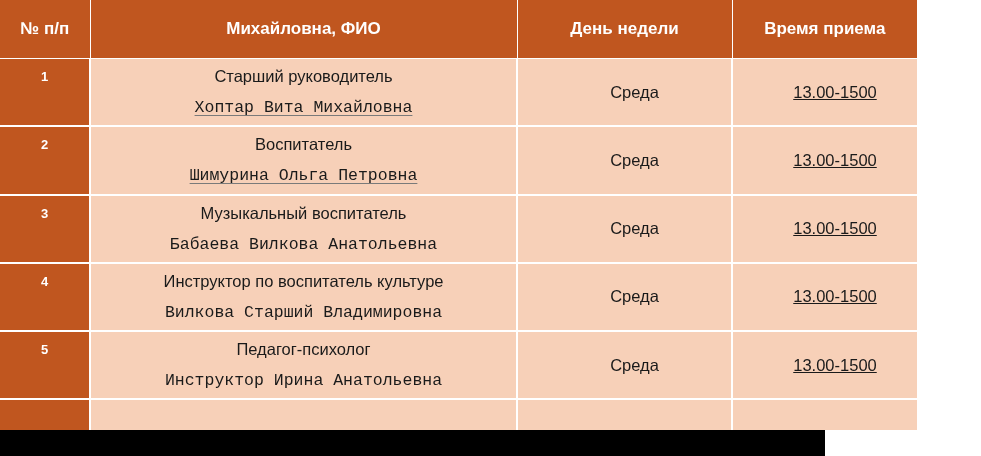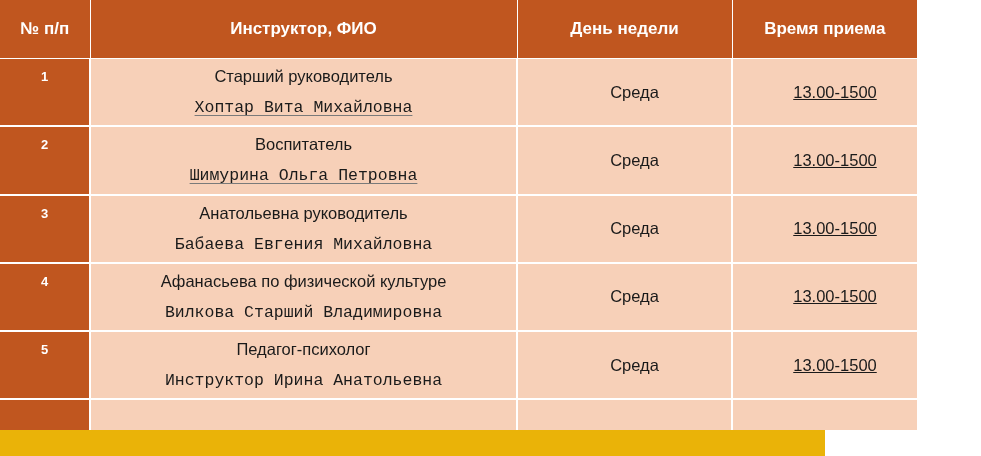--- a/index.html
+++ b/index.html
@@ -10,21 +10,21 @@
   body {
     width: 981px;
     height: 456px;
     font-family: "Liberation Sans", sans-serif;
     overflow: hidden;
   }
   .table-wrap {
     width: 825px;
     height: 456px;
     box-sizing: border-box;
-    background: #eab308;
+    background: #000000;
   }
   table.schedule {
     border-collapse: collapse;
     width: 917px;
     margin: 0;
     table-layout: fixed;
   }
   table.schedule col.c0 { width: 90px; }
   table.schedule col.c1 { width: 427px; }
   table.schedule col.c2 { width: 215px; }
@@ -95,21 +95,21 @@
   <table class="schedule">
     <colgroup>
       <col class="c0">
         <col class="c1">
         <col class="c2">
         <col class="c3">
     </colgroup>
     <thead>
       <tr>
         <th class="first">№ п/п</th>
-        <th>Инструктор, ФИО</th>
+        <th>Михайловна, ФИО</th>
         <th>День недели</th>
         <th class="last">Время приема</th>
       </tr>
     </thead>
     <tbody>
       <tr>
         <td class="idx">1</td>
         <td>
           <span class="role">Старший руководитель</span>
           <span class="person underline">Хоптар Вита Михайловна</span>
@@ -122,30 +122,30 @@
         <td>
           <span class="role">Воспитатель</span>
           <span class="person underline">Шимурина Ольга Петровна</span>
         </td>
         <td class="daycell">Среда</td>
         <td class="timecell last">13.00-1500</td>
       </tr>
       <tr>
         <td class="idx">3</td>
         <td>
-          <span class="role">Анатольевна руководитель</span>
-          <span class="person">Бабаева Евгения Михайловна</span>
+          <span class="role">Музыкальный воспитатель</span>
+          <span class="person">Бабаева Вилкова Анатольевна</span>
         </td>
         <td class="daycell">Среда</td>
         <td class="timecell last">13.00-1500</td>
       </tr>
       <tr>
         <td class="idx">4</td>
         <td>
-          <span class="role">Афанасьева по физической культуре</span>
+          <span class="role">Инструктор по воспитатель культуре</span>
           <span class="person">Вилкова Старший Владимировна</span>
         </td>
         <td class="daycell">Среда</td>
         <td class="timecell last">13.00-1500</td>
       </tr>
       <tr>
         <td class="idx">5</td>
         <td>
           <span class="role">Педагог-психолог</span>
           <span class="person">Инструктор Ирина Анатольевна</span>

